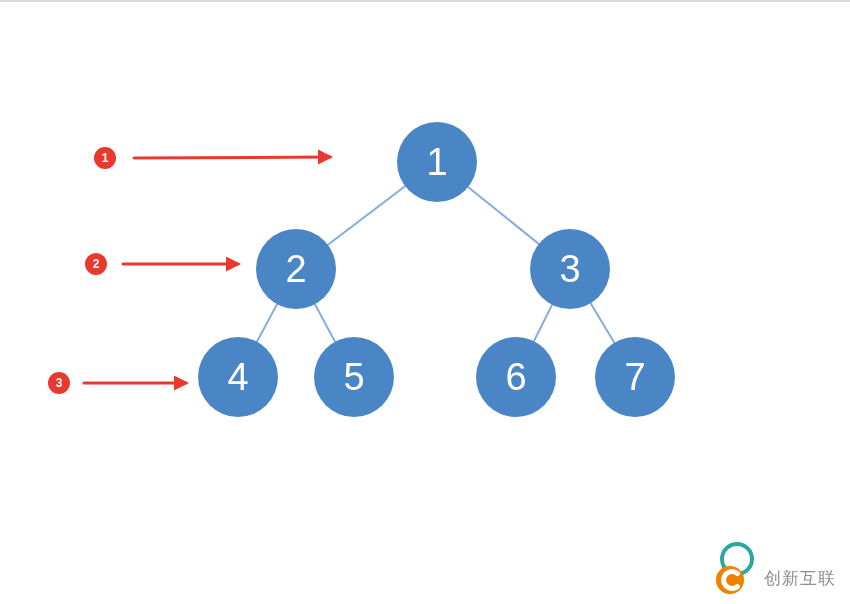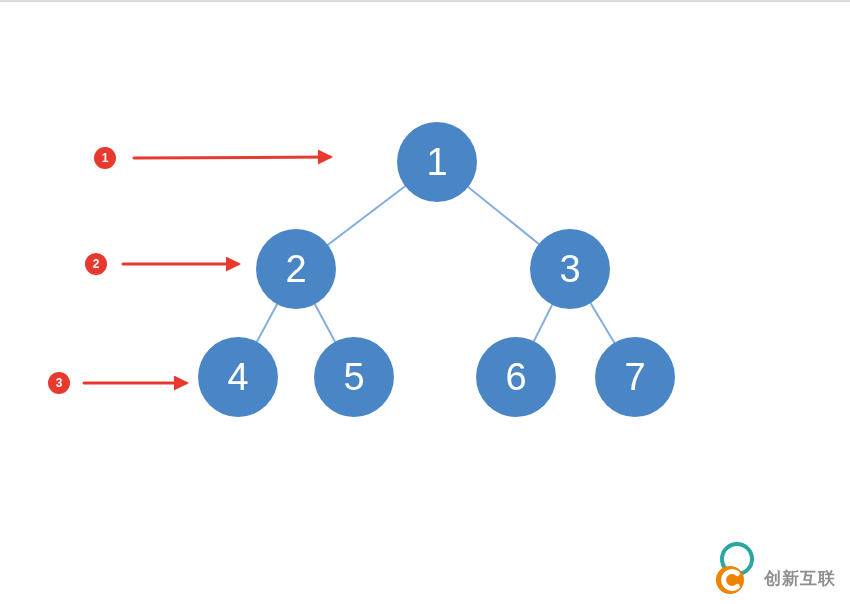--- a/index.html
+++ b/index.html
@@ -62,21 +62,21 @@
     position: absolute;
     right: 12px;
     bottom: 10px;
     display: flex;
     align-items: center;
     gap: 6px;
   }
   .watermark .brand-text {
     color: #8f8f8f;
     font-size: 17px;
-    font-weight: bold;
+    font-weight: normal;
     letter-spacing: 1px;
   }
 </style>
 </head>
 <body>
 
 <div class="stage">
 
   <svg class="layer" width="850" height="604" viewBox="0 0 850 604">
     <defs>

